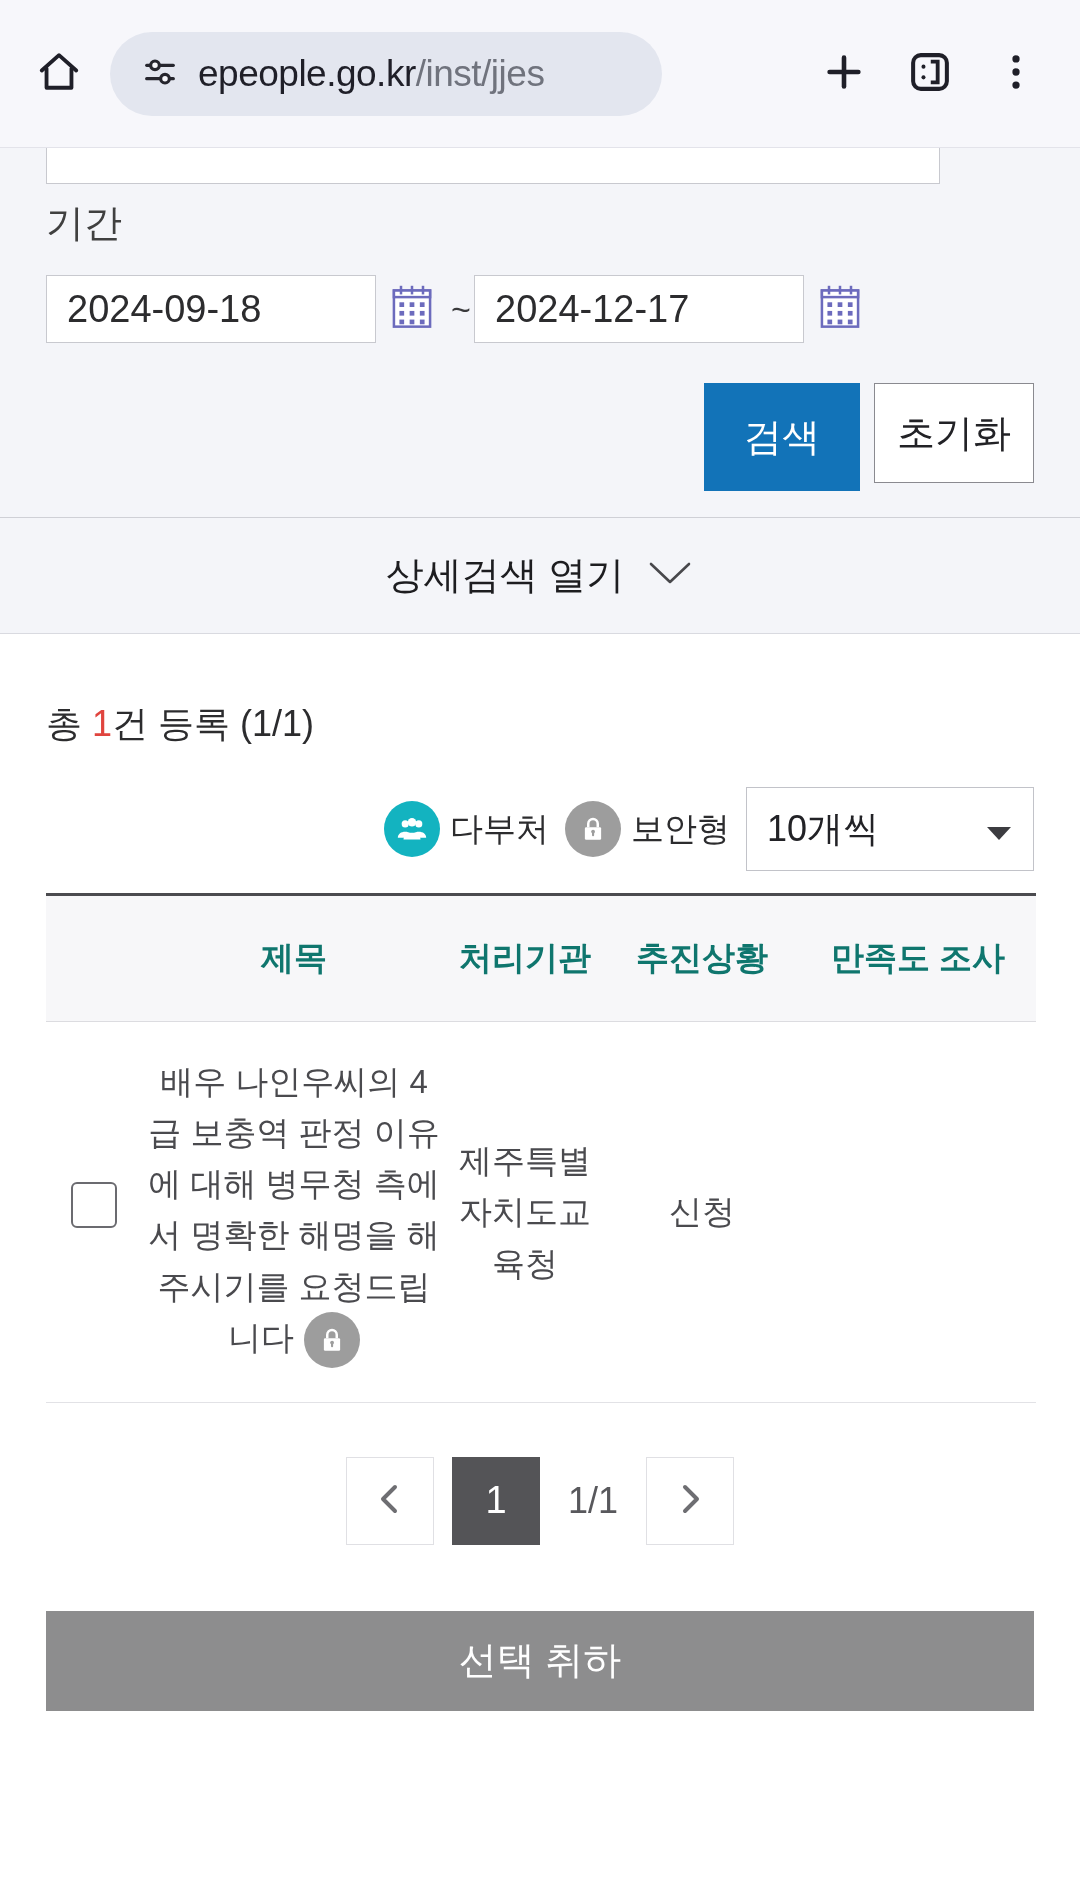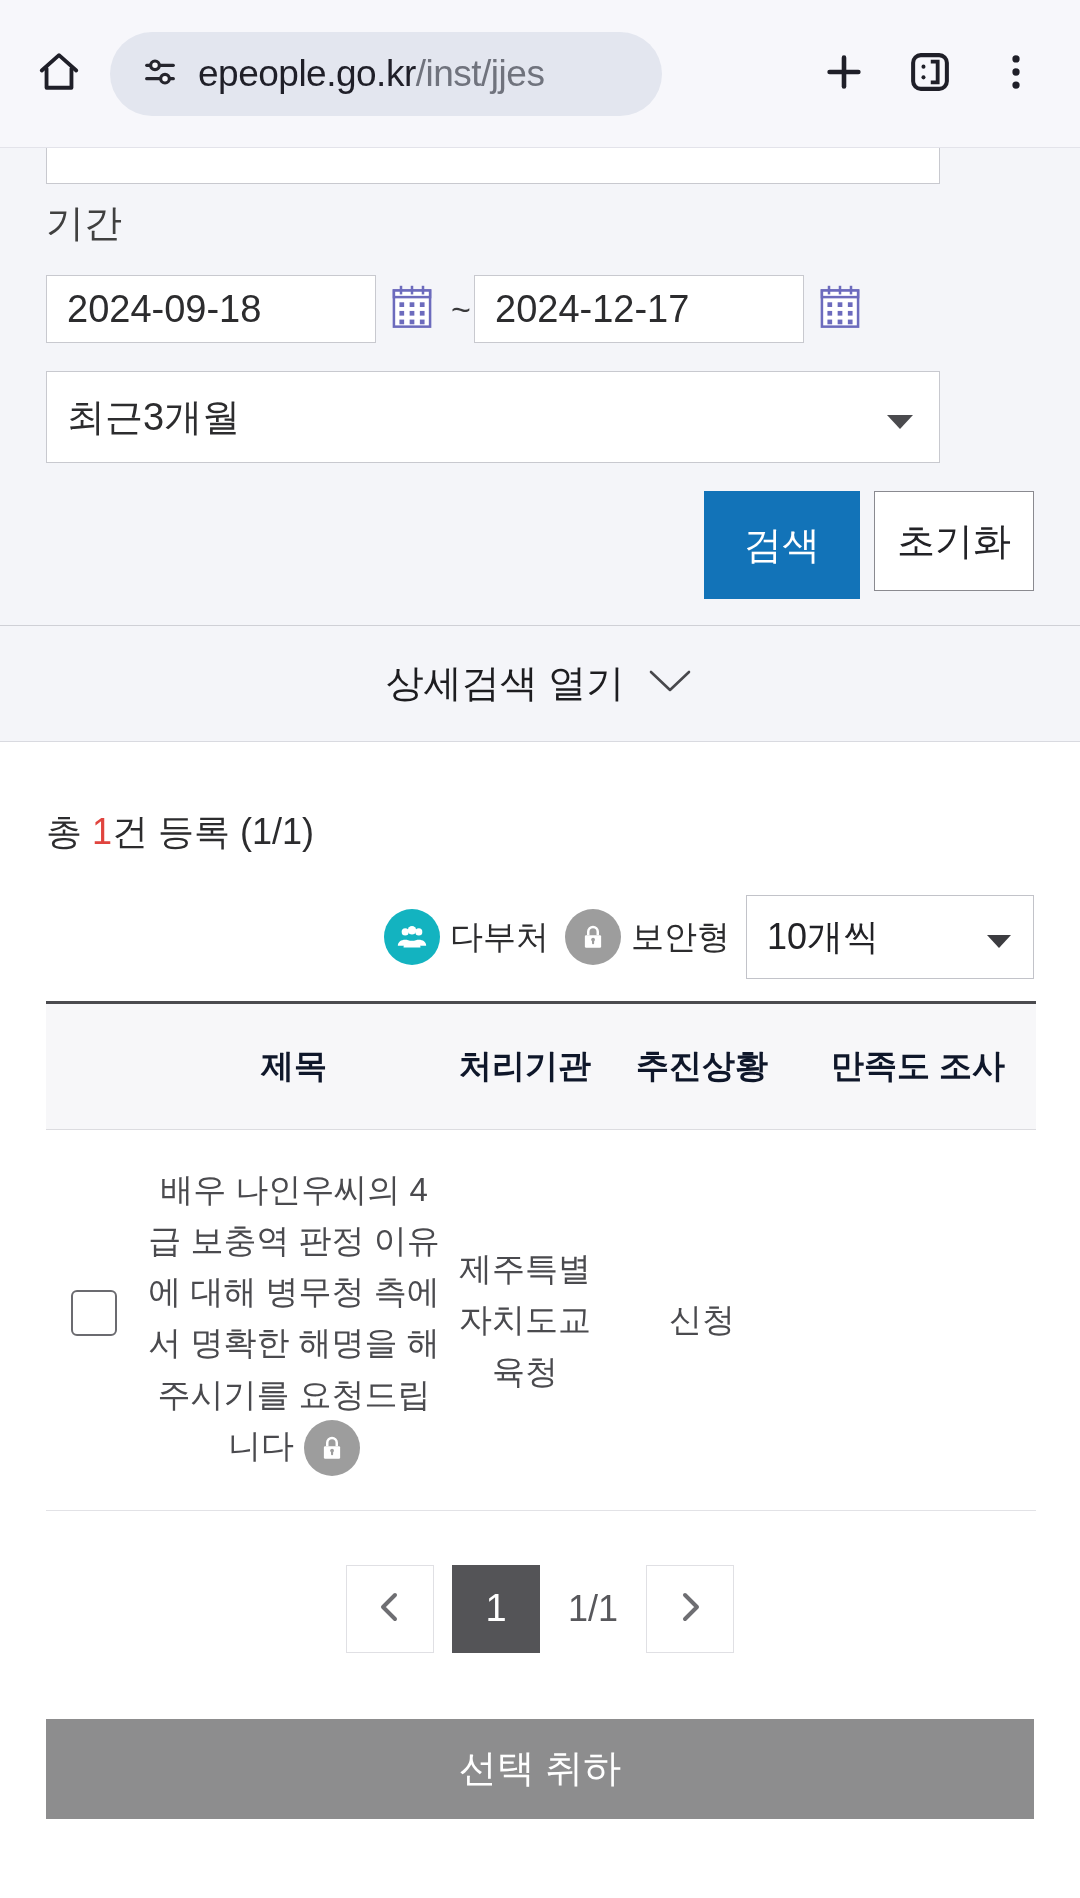--- a/index.html
+++ b/index.html
@@ -214,21 +214,21 @@
     border-collapse: collapse;
     margin-top: 22px;
     table-layout: fixed;
   }
   table.list thead th {
     background: #f7f7f9;
     border-top: 3px solid #4b4b4f;
     border-bottom: 1px solid #dcdce0;
     font-size: 33px;
     font-weight: bold;
-    color: #0f172a;
+    color: #0f766e;
     padding: 40px 4px;
     text-align: center;
     vertical-align: middle;
   }
   .col-chk { width: 96px; }
   .col-title { width: 304px; }
   .col-org { width: 158px; }
   .col-status { width: 196px; }
   .col-sat { width: 236px; }
 
@@ -410,28 +410,20 @@
                 <rect x="19" y="17.5" width="3" height="3"></rect>
               <rect x="6" y="23" width="3" height="3"></rect>
                 <rect x="12.5" y="23" width="3" height="3"></rect>
                 <rect x="19" y="23" width="3" height="3"></rect>
             </g>
           </svg>
         </span>
       </div>
     </div>
 
-    <div class="select-box">
-      <span>최근3개월</span>
-      <span class="caret">
-        <svg width="26" height="16" viewBox="0 0 26 16">
-            <polygon points="0,1 26,1 13,15" fill="#4a4a4e"></polygon>
-          </svg>
-      </span>
-    </div>
 
     <div class="btn-row">
       <button class="btn-search">검색</button>
       <button class="btn-reset">초기화</button>
     </div>
   </div>
 
   <div class="detail-toggle">
     <span>상세검색 열기</span>
     <span>

